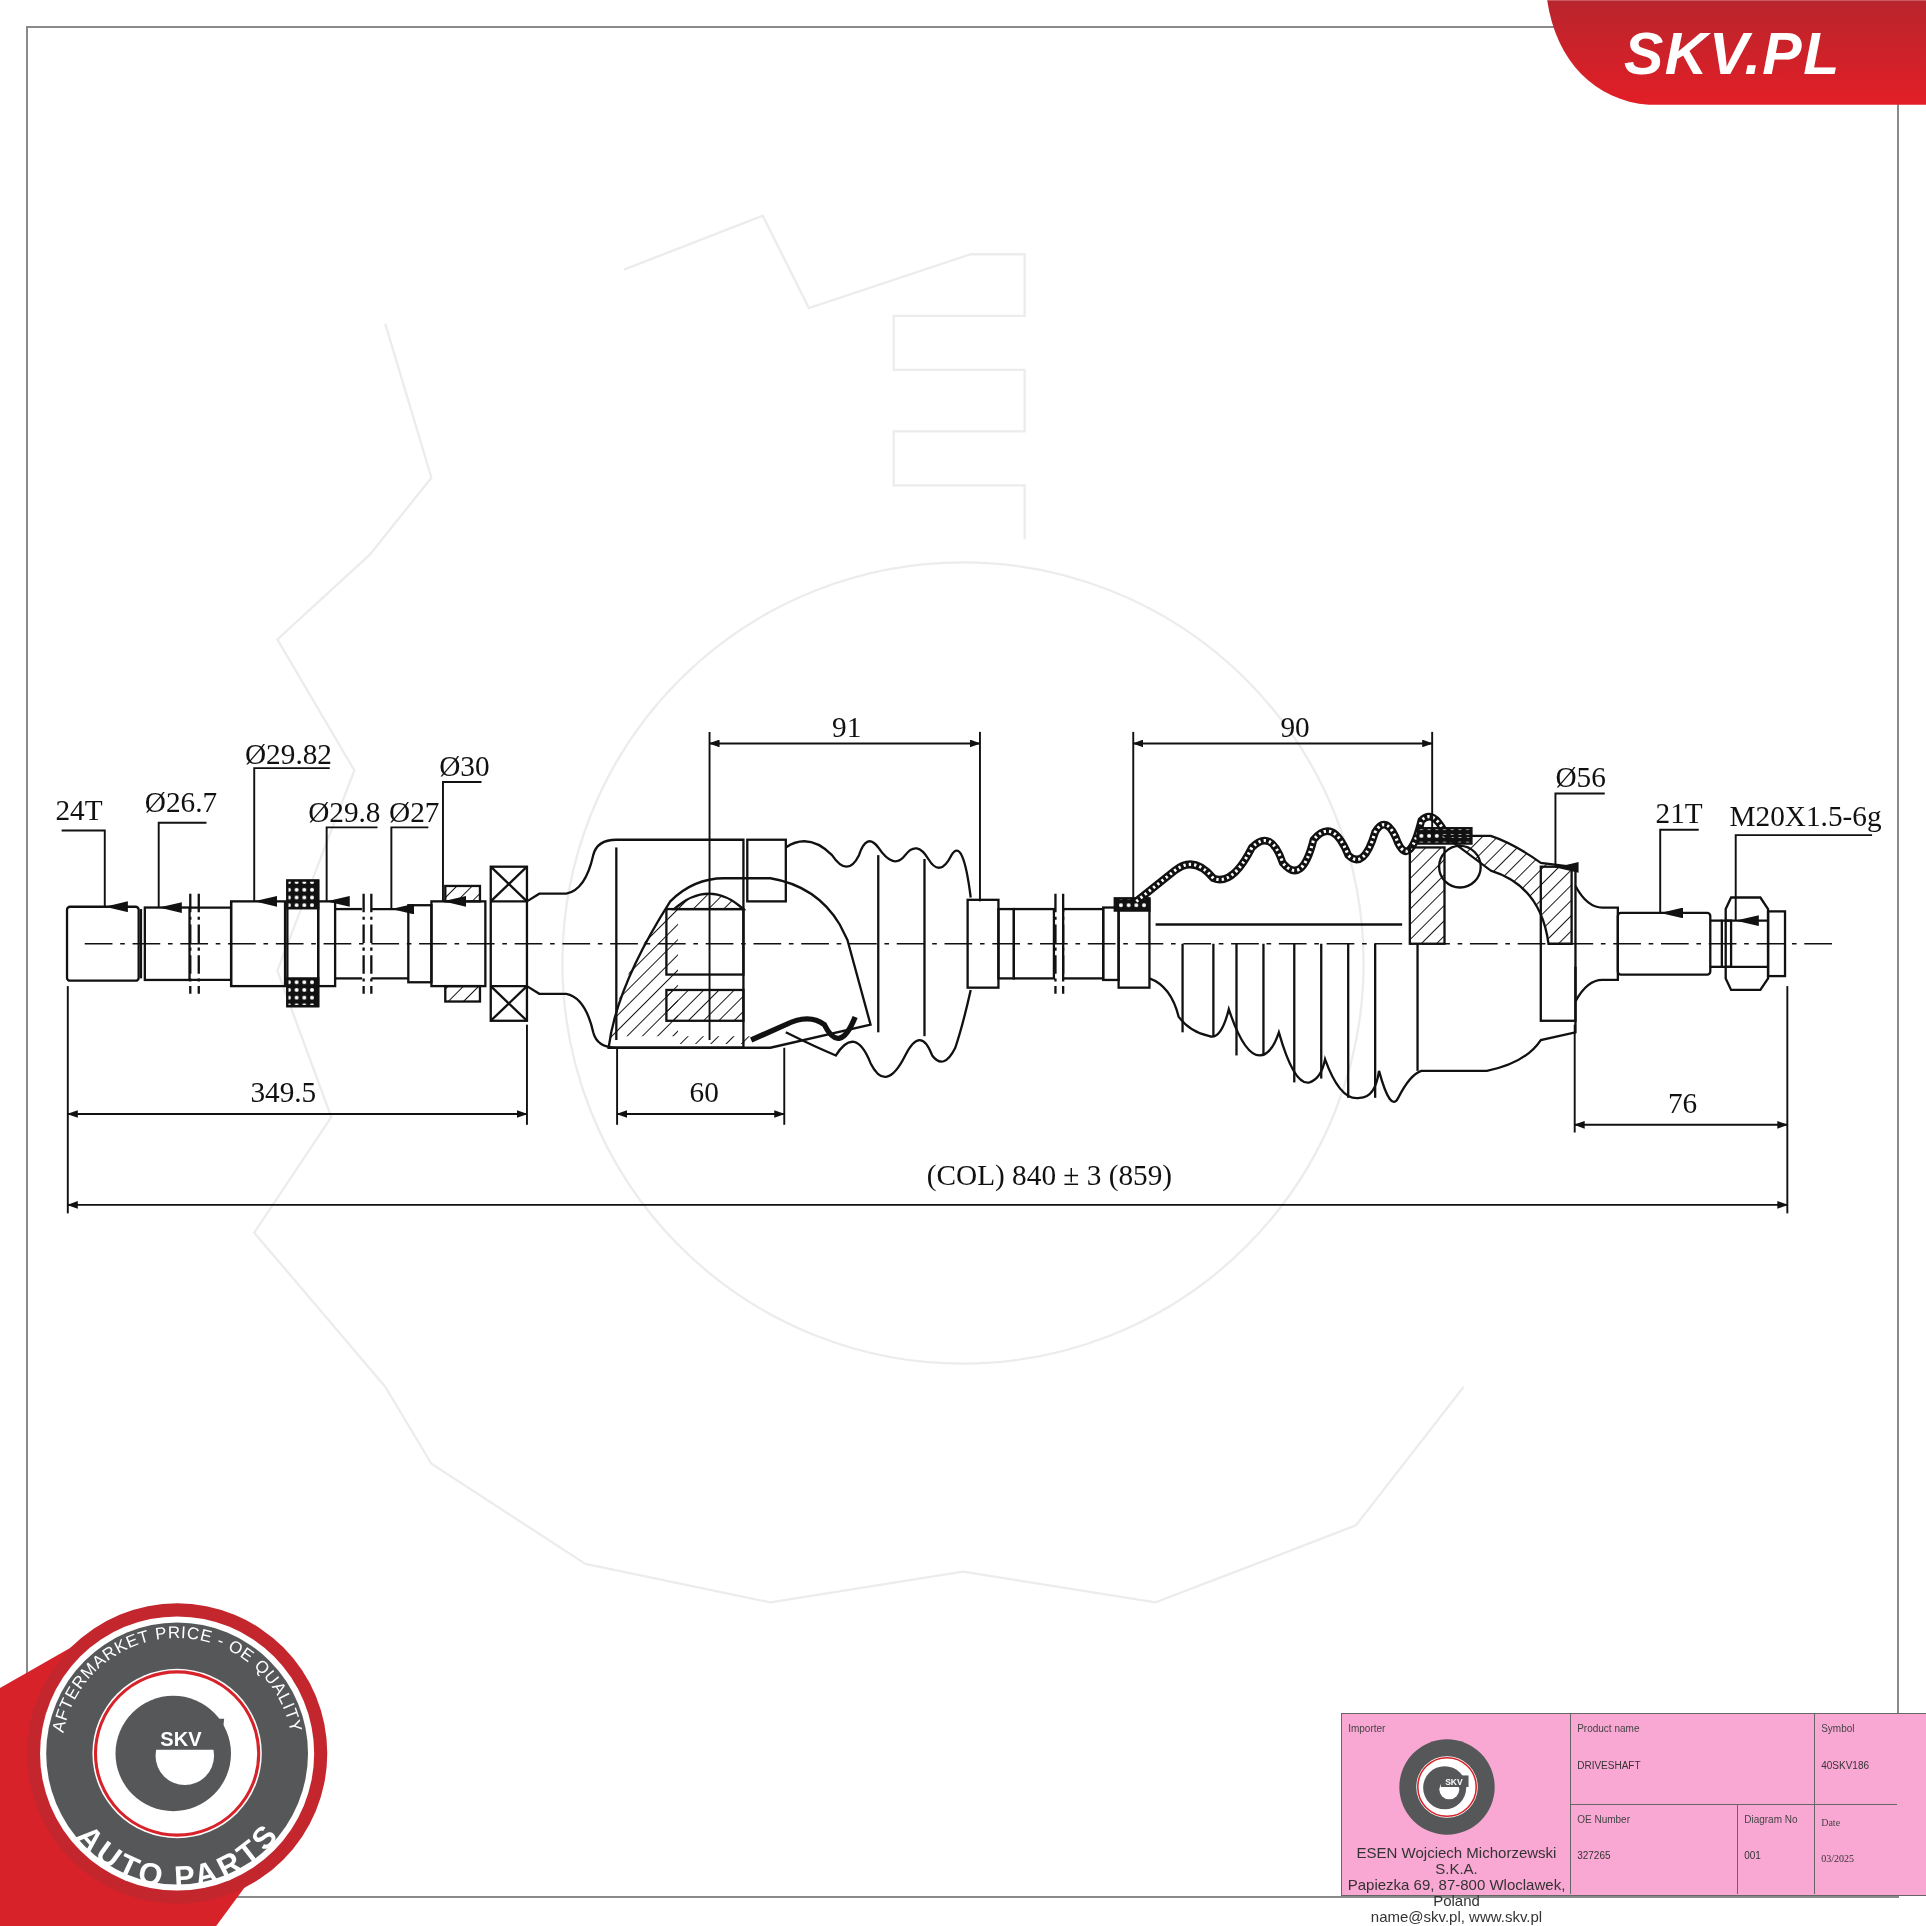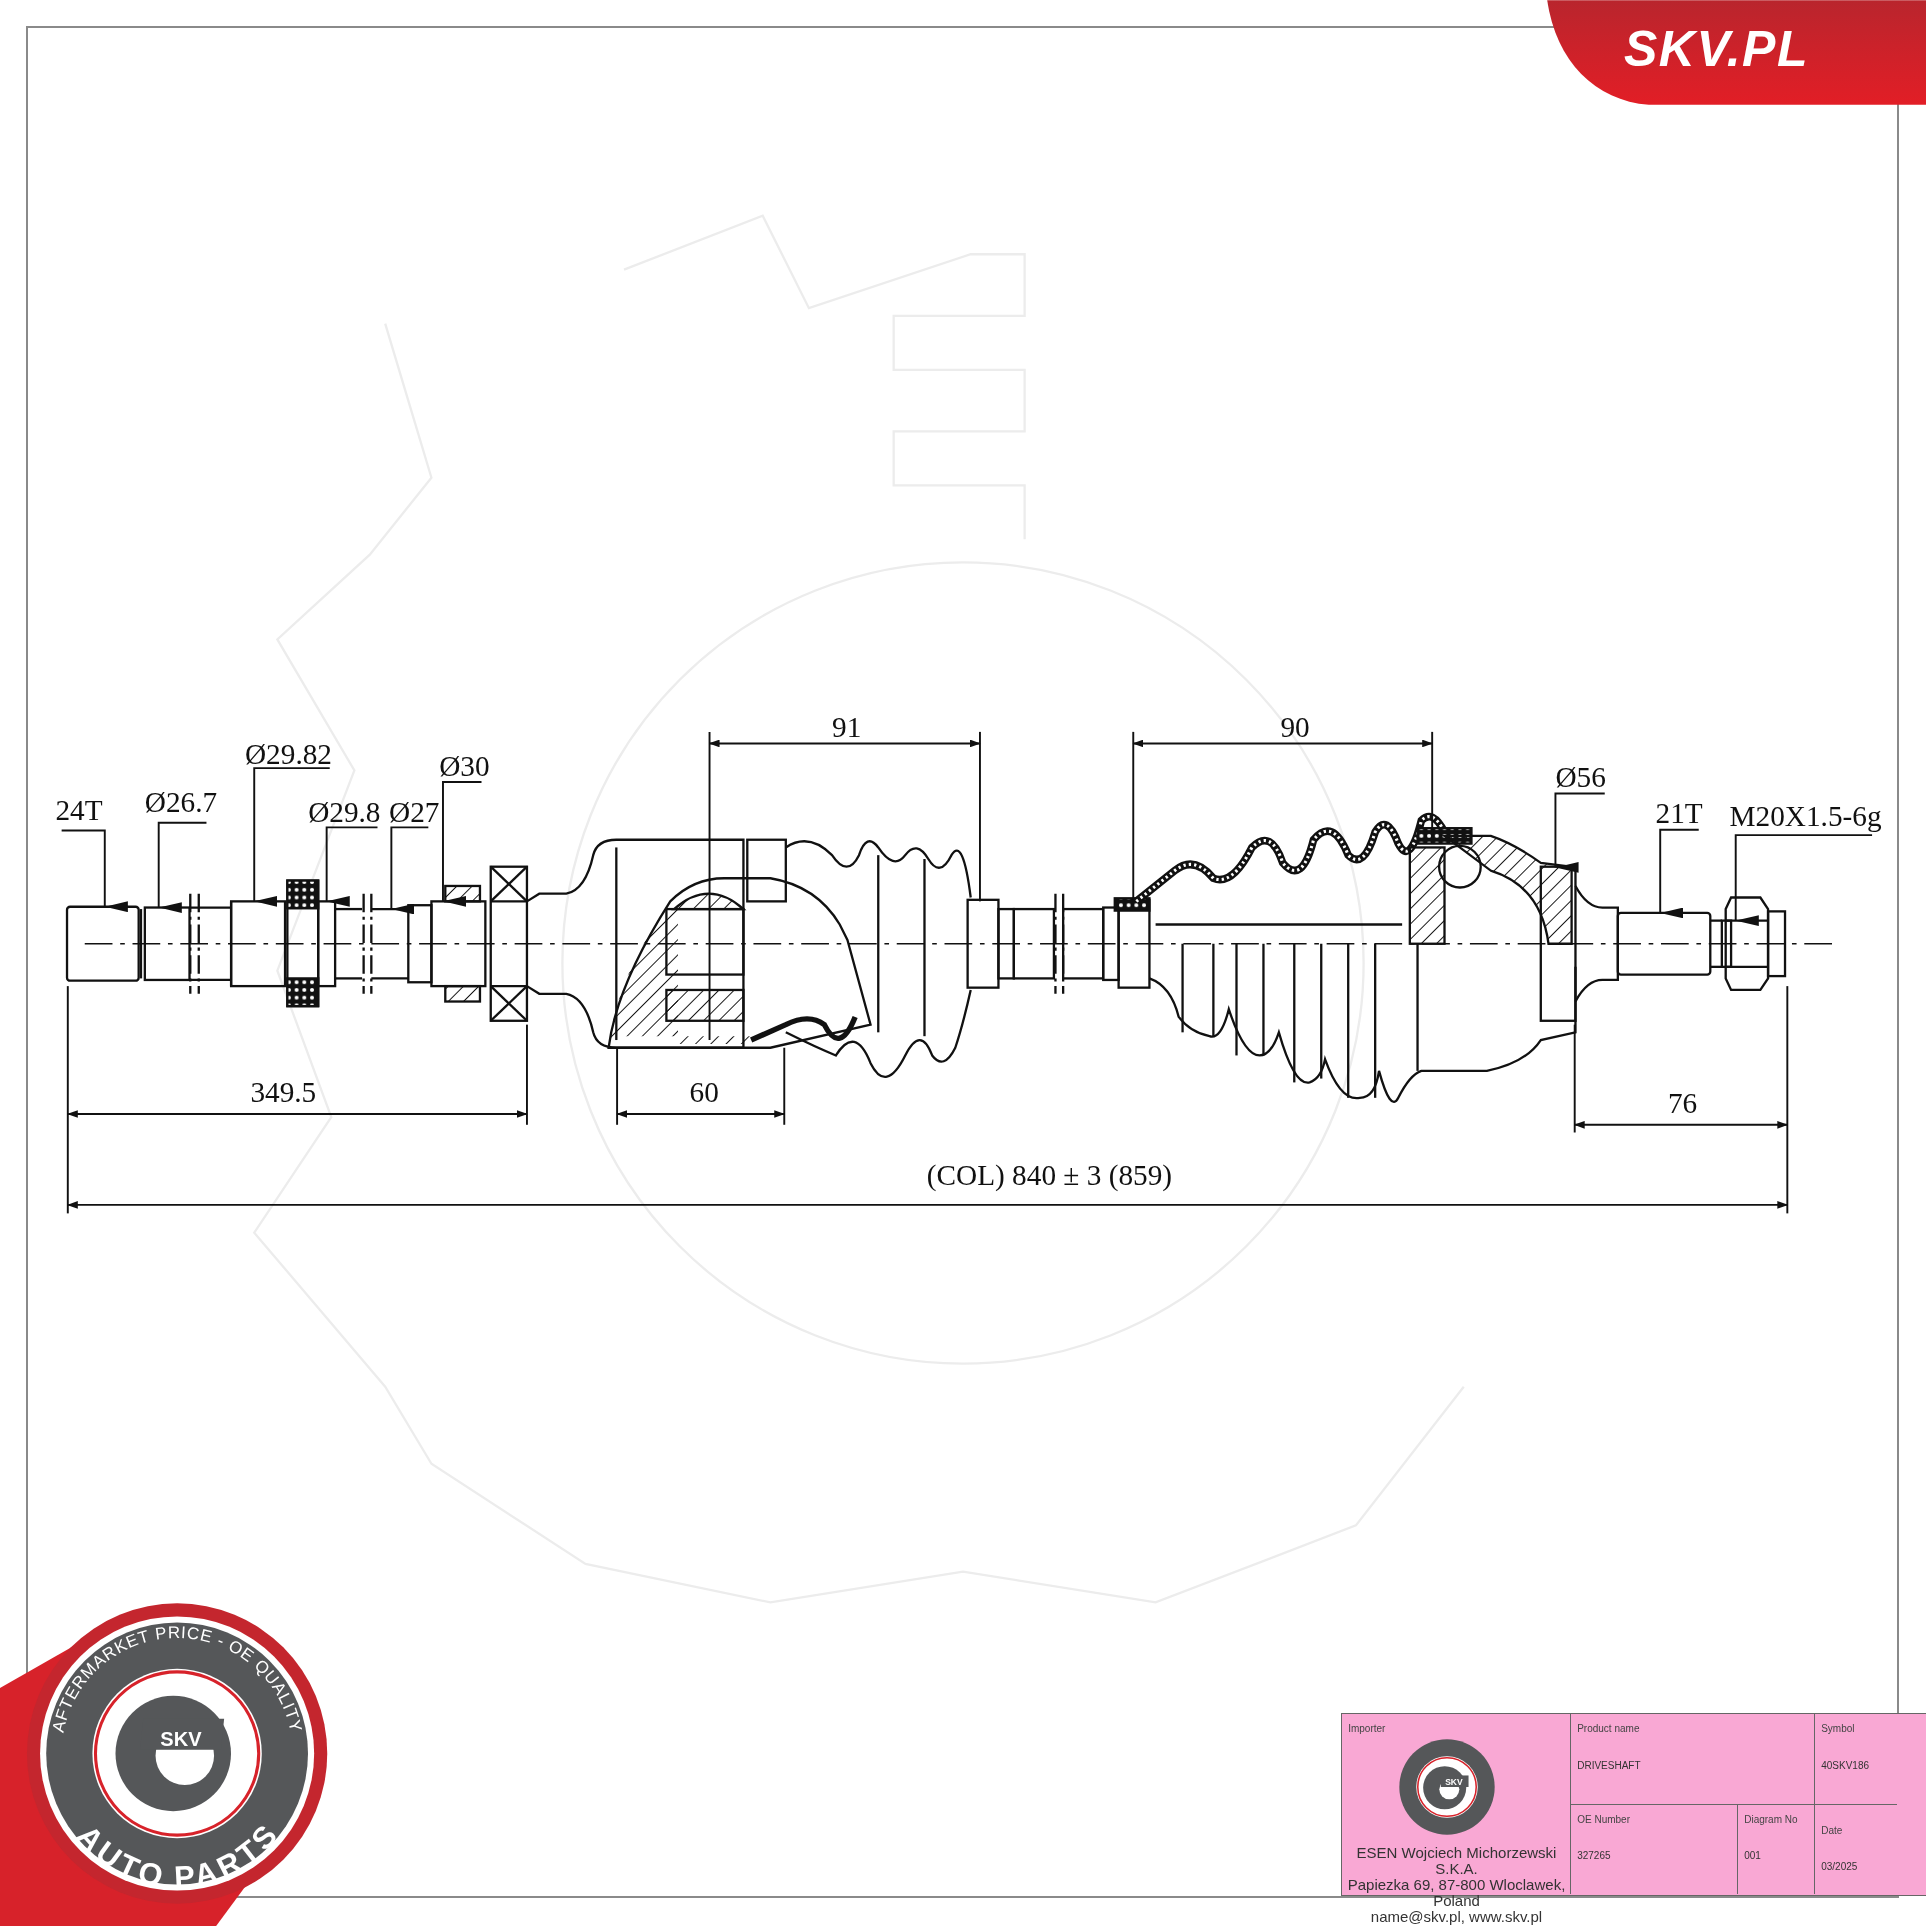--- a/index.html
+++ b/index.html
@@ -5,21 +5,21 @@
   html, body { margin: 0; padding: 0; background: #ffffff; }
   body { width: 1926px; height: 1926px; position: relative; overflow: hidden; font-family: "Liberation Sans", sans-serif; }
   .frame { position: absolute; left: 26px; top: 26px; width: 1873px; height: 1872px; border: 2.3px solid #8a8a8a; box-sizing: border-box; }
   svg.drawing { position: absolute; left: 0; top: 0; }
   .dim-text { font-family: "Liberation Serif", serif; font-size: 38px; fill: #111; }
   .tb { position: absolute; left: 1341px; top: 1713px; width: 644px; height: 183px; border: 1.5px solid #666; box-sizing: border-box; background: #f9a8d4; font-family: "Liberation Sans", sans-serif; color: #333; }
   .tb .cell { position: absolute; box-sizing: border-box; }
   .tb .lbl { position: absolute; left: 6.2px; top: 9.2px; font-size: 10px; color: #444; }
   .tb .val { position: absolute; left: 6.2px; font-size: 10px; color: #333; }
   .logo-top { position: absolute; left: 1541px; top: 0; width: 385px; height: 105px; }
-  .logo-top-text { position: absolute; left: 1624px; top: 20px; font-family: "Liberation Sans", sans-serif; font-weight: bold; font-style: italic; font-size: 50px; color: #fff; letter-spacing: 1.5px; }
+  .logo-top-text { position: absolute; left: 1624px; top: 20px; font-family: "Liberation Sans", sans-serif; font-weight: bold; font-style: italic; font-size: 59px; color: #fff; letter-spacing: 1.5px; }
 </style>
 </head>
 <body>
 
 <div class="frame"></div>
 
 <svg class="logo-top" width="385" height="105" viewBox="0 0 500 136">
   <defs>
     <linearGradient id="rg" x1="0" y1="0" x2="0" y2="1">
       <stop offset="0" stop-color="#b9252d"></stop>
@@ -251,18 +251,18 @@
     <div class="val" style="top:46px">40SKV186</div>
   </div>
   <div class="cell" style="left:229px;top:91px;width:167px;height:89px;border-right:0.8px solid #666;text-align:center;">
     <div class="lbl">OE Number</div>
     <div class="val" style="top:45px">327265</div>
   </div>
   <div class="cell" style="left:396px;top:91px;width:77px;height:89px;border-right:0.8px solid #666;">
     <div class="lbl">Diagram No</div>
     <div class="val" style="top:45px">001</div>
   </div>
-  <div class="cell" style="left:473px;top:102px;width:82px;height:89px;">
+  <div class="cell" style="left:473px;top:94px;width:82px;height:89px;font-family:Liberation Serif, serif;">
     <div class="lbl">Date</div>
     <div class="val" style="top:45px">03/2025</div>
   </div>
 </div>
 
 
 </body></html>

